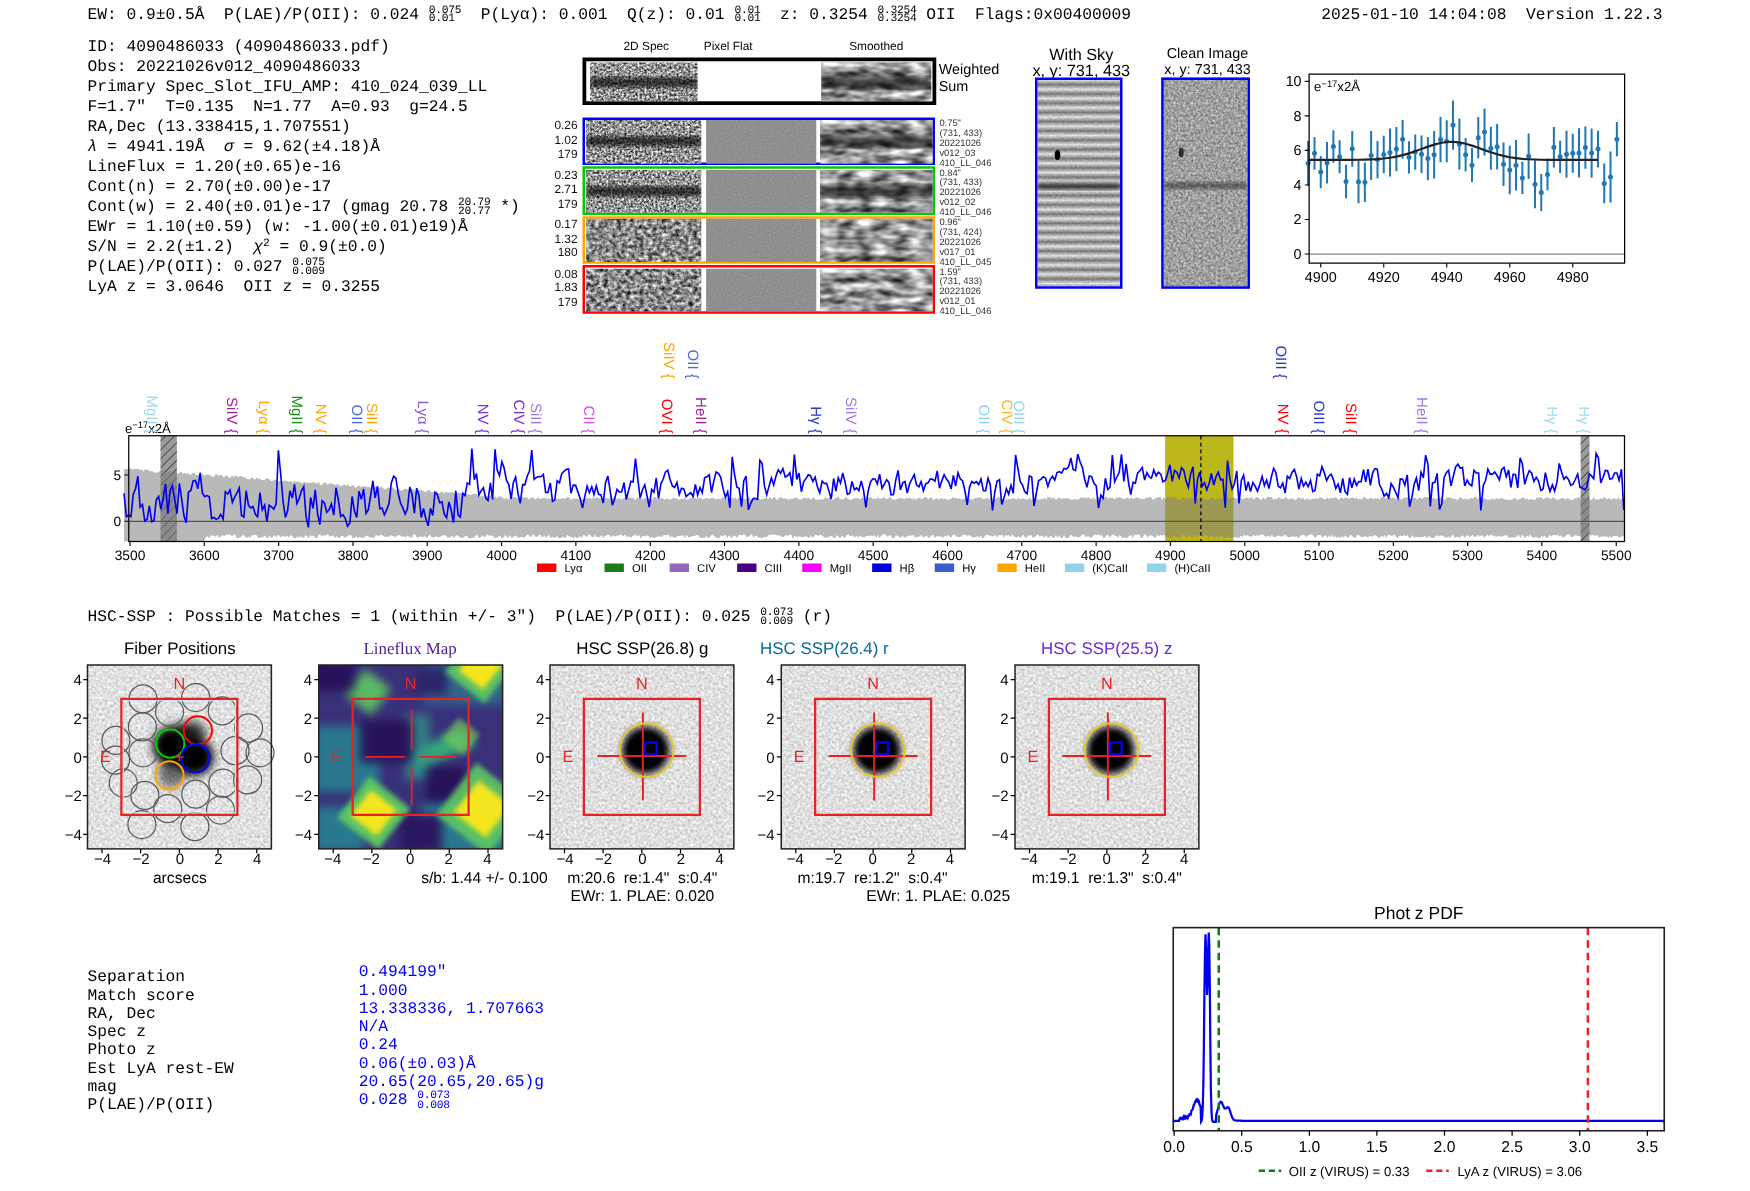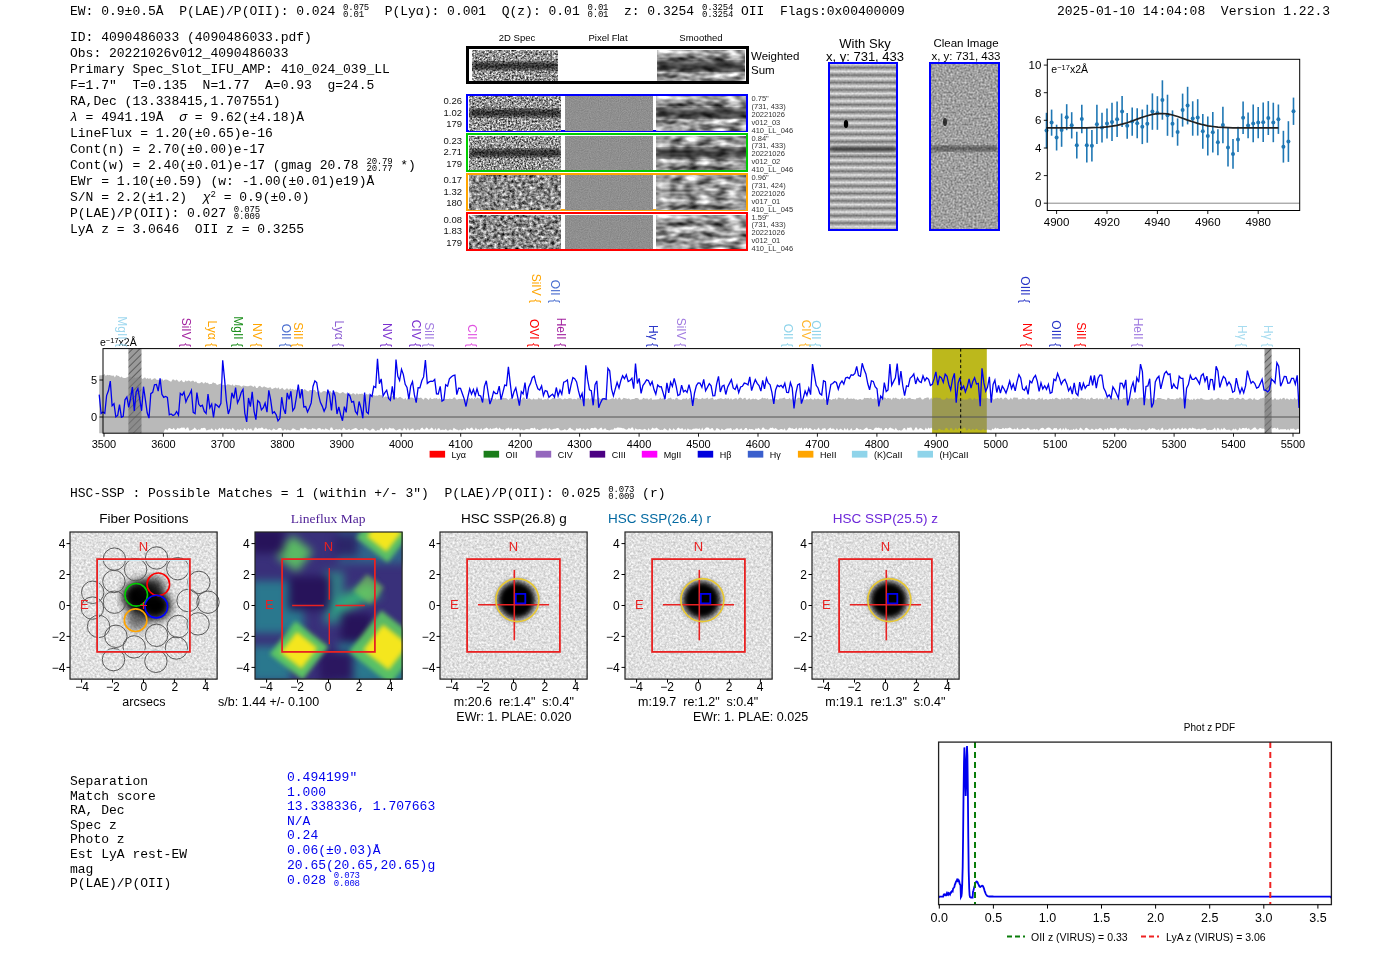--- a/index.html
+++ b/index.html
@@ -56,26 +56,26 @@
 <filter color-interpolation-filters="sRGB" id="blur4">
         <feGaussianBlur stdDeviation="4"></feGaussianBlur>
       </filter>
 </defs>
 </svg>
 <div class="mono" style="position:absolute;left:70px;top:4px;font-size:13px;white-space:pre">EW: 0.9±0.5Å  P(LAE)/P(OII): 0.024 <span class="fr"><span>0.075</span><span>0.01</span></span>  P(Lyα): 0.001  Q(z): 0.01 <span class="fr"><span>0.01</span><span>0.01</span></span>  z: 0.3254 <span class="fr"><span>0.3254</span><span>0.3254</span></span> OII  Flags:0x00400009</div>
 <div class="mono" style="position:absolute;left:1057px;top:4px;font-size:13px;white-space:pre">2025-01-10 14:04:08  Version 1.22.3</div>
 <div class="mono" style="position:absolute;left:70px;top:30px;font-size:13px;line-height:16px;white-space:pre">ID: 4090486033 (4090486033.pdf)<br>Obs: 20221026v012_4090486033<br>Primary Spec_Slot_IFU_AMP: 410_024_039_LL<br>F=1.7"  T=0.135  N=1.77  A=0.93  g=24.5<br>RA,Dec (13.338415,1.707551)<br><i>λ</i> = 4941.19Å  <i>σ</i> = 9.62(±4.18)Å<br>LineFlux = 1.20(±0.65)e-16<br>Cont(n) = 2.70(±0.00)e-17<br>Cont(w) = 2.40(±0.01)e-17 (gmag 20.78 <span class="fr"><span>20.79</span><span>20.77</span></span> *)<br>EWr = 1.10(±0.59) (w: -1.00(±0.01)e19)Å<br>S/N = 2.2(±1.2)  <i>χ</i><sup>2</sup> = 0.9(±0.0)<br>P(LAE)/P(OII): 0.027 <span class="fr"><span>0.075</span><span>0.009</span></span><br>LyA z = 3.0646  OII z = 0.3255</div>
 
 <div class="sans" style="position:absolute;left:472px;top:32px;width:90px;text-align:center;font-size:9.5px">2D Spec</div>
-<div class="sans" style="position:absolute;left:563px;top:32px;width:90px;text-align:center;font-size:9.5px">Pixel Flat</div>
+<div class="sans" style="position:absolute;left:563px;top:32px;width:90px;font-size:9.5px">Pixel Flat</div>
 <div class="sans" style="position:absolute;left:656px;top:32px;width:90px;text-align:center;font-size:9.5px">Smoothed</div>
 <div class="sans" style="position:absolute;left:751px;top:50px;font-size:11.5px;line-height:13.5px">Weighted<br>Sum</div>
 <div class="sans" style="position:absolute;left:815px;top:37px;width:100px;text-align:center;font-size:13px;line-height:13px">With Sky<br>x, y: 731, 433</div>
 <div class="sans" style="position:absolute;left:916px;top:37px;width:100px;text-align:center;font-size:11.5px;line-height:13px">Clean Image<br>x, y: 731, 433</div>
-<div class="sans" style="position:absolute;left:1035px;top:722px;width:200px;text-align:right;font-size:10px">Phot z PDF</div>
+<div class="sans" style="position:absolute;left:1035px;top:722px;width:200px;text-align:center;font-size:14px">Phot z PDF</div>
 
 <div style="position:absolute;left:466px;top:46px;width:277px;height:32px;border:3px solid #000;background:#fff"></div>
 <svg style="position:absolute;left:472px;top:50px" width="86" height="31">
     <rect width="86" height="31" fill="#888"></rect>
     <rect width="86" height="31" filter="url(#nzfine)"></rect>
     <rect x="0" y="12" width="86" height="8" fill="#000" opacity="0.7" filter="url(#blur2)"></rect>
   </svg>
 <svg style="position:absolute;left:657px;top:50px" width="88" height="31">
     <rect width="88" height="31" fill="#888"></rect>
     <rect width="88" height="31" filter="url(#nzsmooth)"></rect>
@@ -633,21 +633,21 @@
 <div style="position:absolute;left:776.9px;top:660.6px;width:30px;text-align:right;font-family:'Liberation Sans',sans-serif;font-size:12px">−4</div>
 <div style="position:absolute;left:839.4px;top:680px;width:30px;text-align:center;font-family:'Liberation Sans',sans-serif;font-size:12px">−2</div>
 <div style="position:absolute;left:776.9px;top:629.6px;width:30px;text-align:right;font-family:'Liberation Sans',sans-serif;font-size:12px">−2</div>
 <div style="position:absolute;left:870.4px;top:680px;width:30px;text-align:center;font-family:'Liberation Sans',sans-serif;font-size:12px">0</div>
 <div style="position:absolute;left:776.9px;top:598.7px;width:30px;text-align:right;font-family:'Liberation Sans',sans-serif;font-size:12px">0</div>
 <div style="position:absolute;left:901.3px;top:680px;width:30px;text-align:center;font-family:'Liberation Sans',sans-serif;font-size:12px">2</div>
 <div style="position:absolute;left:776.9px;top:567.7px;width:30px;text-align:right;font-family:'Liberation Sans',sans-serif;font-size:12px">2</div>
 <div style="position:absolute;left:932.3px;top:680px;width:30px;text-align:center;font-family:'Liberation Sans',sans-serif;font-size:12px">4</div>
 <div style="position:absolute;left:776.9px;top:536.8px;width:30px;text-align:right;font-family:'Liberation Sans',sans-serif;font-size:12px">4</div>
 <div style="position:absolute;left:33.9px;top:695px;width:220px;text-align:center;font-family:'Liberation Sans',sans-serif;font-size:12.5px">arcsecs</div>
-<div style="position:absolute;left:218.1px;top:695px;width:220px;text-align:left;font-family:'Liberation Sans',sans-serif;font-size:12.5px">s/b: 1.44 +/- 0.100</div>
+<div style="position:absolute;left:218.1px;top:695px;width:220px;text-align:right;font-family:'Liberation Sans',sans-serif;font-size:12.5px">s/b: 1.44 +/- 0.100</div>
 <div style="position:absolute;left:403.9px;top:695px;width:220px;text-align:center;font-family:'Liberation Sans',sans-serif;font-size:12.5px">m:20.6&nbsp; re:1.4"&nbsp; s:0.4"</div>
 <div style="position:absolute;left:403.9px;top:709.5px;width:220px;text-align:center;font-family:'Liberation Sans',sans-serif;font-size:12.5px">EWr: 1. PLAE: 0.020</div>
 <div style="position:absolute;left:588.1px;top:695px;width:220px;text-align:center;font-family:'Liberation Sans',sans-serif;font-size:12.5px">m:19.7&nbsp; re:1.2"&nbsp; s:0.4"</div>
 <div style="position:absolute;left:588.1px;top:709.5px;width:220px;text-align:right;font-family:'Liberation Sans',sans-serif;font-size:12.5px">EWr: 1. PLAE: 0.025</div>
 <div style="position:absolute;left:775.4px;top:695px;width:220px;text-align:center;font-family:'Liberation Sans',sans-serif;font-size:12.5px">m:19.1&nbsp; re:1.3"&nbsp; s:0.4"</div>
 <div class="mono" style="position:absolute;left:70px;top:775px;font-size:13px;line-height:14.6px;white-space:pre">Separation<br>Match score<br>RA, Dec<br>Spec z<br>Photo z<br>Est LyA rest-EW<br>mag<br>P(LAE)/P(OII)</div>
 <div class="mono" style="position:absolute;left:287px;top:771px;font-size:13px;line-height:14.6px;white-space:pre;color:#0000ee">0.494199"<br>1.000<br>13.338336, 1.707663<br>N/A<br>0.24<br>0.06(±0.03)Å<br>20.65(20.65,20.65)g<br>0.028 <span class="fr"><span>0.073</span><span>0.008</span></span></div>
 
 <svg style="position:absolute;left:920px;top:715px" width="475" height="235" viewBox="920 715 475 235">
 <path d="M938.6 897.8 L939.3 896.7 L939.7 896.7 L940.2 896.7 L940.6 896.7 L941.0 896.7 L941.5 896.7 L941.9 896.7 L942.3 896.7 L942.8 896.7 L943.2 896.7 L943.6 895.0 L944.1 894.4 L944.5 894.8 L944.9 894.3 L945.4 894.2 L945.8 895.4 L946.2 895.4 L946.7 893.8 L947.1 894.9 L947.5 894.9 L948.0 893.4 L948.4 894.3 L948.8 893.5 L949.3 894.1 L949.7 893.6 L950.1 894.3 L950.5 893.0 L951.0 892.1 L951.4 892.3 L951.8 891.2 L952.3 890.7 L952.7 891.1 L953.1 888.7 L953.6 888.0 L954.0 887.5 L954.4 886.9 L954.9 884.2 L955.3 883.9 L955.7 882.4 L956.2 881.2 L956.6 880.8 L957.0 879.9 L957.5 880.7 L957.9 879.9 L958.3 880.9 L958.8 880.4 L959.2 881.2 L959.6 883.6 L960.1 884.5 L960.5 885.4 L960.9 897.2 L961.4 896.3 L961.8 893.2 L962.2 884.9 L962.7 866.8 L963.1 836.2 L963.5 797.1 L964.0 762.3 L964.4 747.4 L964.8 757.7 L965.3 781.3 L965.7 795.9 L966.1 786.6 L966.6 760.7 L967.0 746.0 L967.4 755.6 L967.9 794.3 L968.3 838.8 L968.7 871.5 L969.2 888.5 L969.6 895.1 L970.0 897.0 L970.5 897.4 L970.9 897.5 L971.3 897.5 L971.7 897.5 L972.2 897.5 L972.6 897.5 L973.0 891.6 L973.5 890.2 L973.9 888.6 L974.3 887.0 L974.8 885.4 L975.2 883.9 L975.6 882.7 L976.1 881.8 L976.5 881.4 L976.9 881.5 L977.4 882.0 L977.8 882.8 L978.2 883.8 L978.7 884.8 L979.1 885.8 L979.5 886.5 L980.0 886.8 L980.4 886.9 L980.8 886.6 L981.3 886.3 L981.7 885.9 L982.1 885.7 L982.6 885.8 L983.0 886.3 L983.4 887.2 L983.9 888.3 L984.3 889.7 L984.7 891.1 L985.2 892.4 L985.6 893.5 L986.0 894.4 L986.5 895.1 L986.9 895.7 L987.3 896.0 L987.8 896.2 L988.2 896.3 L988.6 896.4 L989.1 896.5 L989.5 896.5 L989.9 896.5 L990.4 896.5 L990.8 896.5 L991.2 896.5 L991.6 896.5 L992.1 896.5 L992.5 896.5 L992.9 896.5 L993.4 896.7 L993.8 896.7 L994.2 896.7 L994.7 896.7 L995.1 896.7 L995.5 896.7 L996.0 896.7 L996.4 896.7 L996.8 896.7 L997.3 896.7 L997.7 896.7 L998.1 896.7 L998.6 896.7 L999.0 896.7 L999.4 896.7 L999.9 896.7 L1000.3 896.7 L1000.7 896.7 L1001.2 896.7 L1001.6 896.7 L1002.0 896.7 L1002.5 896.7 L1002.9 896.7 L1003.3 896.7 L1003.8 896.7 L1004.2 896.7 L1004.6 896.7 L1005.1 896.7 L1005.5 896.7 L1005.9 896.7 L1006.4 896.7 L1006.8 896.7 L1007.2 896.7 L1007.7 896.7 L1008.1 896.7 L1008.5 896.7 L1009.0 896.7 L1009.4 896.7 L1009.8 896.7 L1010.3 896.7 L1010.7 896.7 L1011.1 896.7 L1011.6 896.7 L1012.0 896.7 L1012.4 896.7 L1012.8 896.7 L1013.3 896.7 L1013.7 896.7 L1014.1 896.7 L1014.6 896.7 L1015.0 896.7 L1015.4 896.7 L1015.9 896.7 L1016.3 896.7 L1016.7 896.7 L1017.2 896.7 L1017.6 896.7 L1018.0 896.7 L1018.5 896.7 L1018.9 896.7 L1019.3 896.7 L1019.8 896.7 L1020.2 896.7 L1020.6 896.7 L1021.1 896.7 L1021.5 896.7 L1021.9 896.7 L1022.4 896.7 L1022.8 896.7 L1023.2 896.7 L1023.7 896.7 L1024.1 896.7 L1024.5 896.7 L1025.0 896.7 L1025.4 896.7 L1025.8 896.7 L1026.3 896.7 L1026.7 896.7 L1027.1 896.7 L1027.6 896.7 L1028.0 896.7 L1028.4 896.7 L1028.9 896.7 L1029.3 896.7 L1029.7 896.7 L1030.2 896.7 L1030.6 896.7 L1031.0 896.7 L1031.5 896.7 L1031.9 896.7 L1032.3 896.7 L1032.8 896.7 L1033.2 896.7 L1033.6 896.7 L1034.0 896.7 L1034.5 896.7 L1034.9 896.7 L1035.3 896.7 L1035.8 896.7 L1036.2 896.7 L1036.6 896.7 L1037.1 896.7 L1037.5 896.7 L1037.9 896.7 L1038.4 896.7 L1038.8 896.7 L1039.2 896.7 L1039.7 896.7 L1040.1 896.7 L1040.5 896.7 L1041.0 896.7 L1041.4 896.7 L1041.8 896.7 L1042.3 896.7 L1042.7 896.7 L1043.1 896.7 L1043.6 896.7 L1044.0 896.7 L1044.4 896.7 L1044.9 896.7 L1045.3 896.7 L1045.7 896.7 L1046.2 896.7 L1046.6 896.7 L1047.0 896.7 L1047.5 896.7 L1047.9 896.7 L1048.3 896.7 L1048.8 896.7 L1049.2 896.7 L1049.6 896.7 L1050.1 896.7 L1050.5 896.7 L1050.9 896.7 L1051.4 896.7 L1051.8 896.7 L1052.2 896.7 L1052.7 896.7 L1053.1 896.7 L1053.5 896.7 L1053.9 896.7 L1054.4 896.7 L1054.8 896.7 L1055.2 896.7 L1055.7 896.7 L1056.1 896.7 L1056.5 896.7 L1057.0 896.7 L1057.4 896.7 L1057.8 896.7 L1058.3 896.7 L1058.7 896.7 L1059.1 896.7 L1059.6 896.7 L1060.0 896.7 L1060.4 896.7 L1060.9 896.7 L1061.3 896.7 L1061.7 896.7 L1062.2 896.7 L1062.6 896.7 L1063.0 896.7 L1063.5 896.7 L1063.9 896.7 L1064.3 896.7 L1064.8 896.7 L1065.2 896.7 L1065.6 896.7 L1066.1 896.7 L1066.5 896.7 L1066.9 896.7 L1067.4 896.7 L1067.8 896.7 L1068.2 896.7 L1068.7 896.7 L1069.1 896.7 L1069.5 896.7 L1070.0 896.7 L1070.4 896.7 L1070.8 896.7 L1071.3 896.7 L1071.7 896.7 L1072.1 896.7 L1072.6 896.7 L1073.0 896.7 L1073.4 896.7 L1073.9 896.7 L1074.3 896.7 L1074.7 896.7 L1075.1 896.7 L1075.6 896.7 L1076.0 896.7 L1076.4 896.7 L1076.9 896.7 L1077.3 896.7 L1077.7 896.7 L1078.2 896.7 L1078.6 896.7 L1079.0 896.7 L1079.5 896.7 L1079.9 896.7 L1080.3 896.7 L1080.8 896.7 L1081.2 896.7 L1081.6 896.7 L1082.1 896.7 L1082.5 896.7 L1082.9 896.7 L1083.4 896.7 L1083.8 896.7 L1084.2 896.7 L1084.7 896.7 L1085.1 896.7 L1085.5 896.7 L1086.0 896.7 L1086.4 896.7 L1086.8 896.7 L1087.3 896.7 L1087.7 896.7 L1088.1 896.7 L1088.6 896.7 L1089.0 896.7 L1089.4 896.7 L1089.9 896.7 L1090.3 896.7 L1090.7 896.7 L1091.2 896.7 L1091.6 896.7 L1092.0 896.7 L1092.5 896.7 L1092.9 896.7 L1093.3 896.7 L1093.8 896.7 L1094.2 896.7 L1094.6 896.7 L1095.1 896.7 L1095.5 896.7 L1095.9 896.7 L1096.3 896.7 L1096.8 896.7 L1097.2 896.7 L1097.6 896.7 L1098.1 896.7 L1098.5 896.7 L1098.9 896.7 L1099.4 896.7 L1099.8 896.7 L1100.2 896.7 L1100.7 896.7 L1101.1 896.7 L1101.5 896.7 L1102.0 896.7 L1102.4 896.7 L1102.8 896.7 L1103.3 896.7 L1103.7 896.7 L1104.1 896.7 L1104.6 896.7 L1105.0 896.7 L1105.4 896.7 L1105.9 896.7 L1106.3 896.7 L1106.7 896.7 L1107.2 896.7 L1107.6 896.7 L1108.0 896.7 L1108.5 896.7 L1108.9 896.7 L1109.3 896.7 L1109.8 896.7 L1110.2 896.7 L1110.6 896.7 L1111.1 896.7 L1111.5 896.7 L1111.9 896.7 L1112.4 896.7 L1112.8 896.7 L1113.2 896.7 L1113.7 896.7 L1114.1 896.7 L1114.5 896.7 L1115.0 896.7 L1115.4 896.7 L1115.8 896.7 L1116.2 896.7 L1116.7 896.7 L1117.1 896.7 L1117.5 896.7 L1118.0 896.7 L1118.4 896.7 L1118.8 896.7 L1119.3 896.7 L1119.7 896.7 L1120.1 896.7 L1120.6 896.7 L1121.0 896.7 L1121.4 896.7 L1121.9 896.7 L1122.3 896.7 L1122.7 896.7 L1123.2 896.7 L1123.6 896.7 L1124.0 896.7 L1124.5 896.7 L1124.9 896.7 L1125.3 896.7 L1125.8 896.7 L1126.2 896.7 L1126.6 896.7 L1127.1 896.7 L1127.5 896.7 L1127.9 896.7 L1128.4 896.7 L1128.8 896.7 L1129.2 896.7 L1129.7 896.7 L1130.1 896.7 L1130.5 896.7 L1131.0 896.7 L1131.4 896.7 L1131.8 896.7 L1132.3 896.7 L1132.7 896.7 L1133.1 896.7 L1133.6 896.7 L1134.0 896.7 L1134.4 896.7 L1134.9 896.7 L1135.3 896.7 L1135.7 896.7 L1136.2 896.7 L1136.6 896.7 L1137.0 896.7 L1137.4 896.7 L1137.9 896.7 L1138.3 896.7 L1138.7 896.7 L1139.2 896.7 L1139.6 896.7 L1140.0 896.7 L1140.5 896.7 L1140.9 896.7 L1141.3 896.7 L1141.8 896.7 L1142.2 896.7 L1142.6 896.7 L1143.1 896.7 L1143.5 896.7 L1143.9 896.7 L1144.4 896.7 L1144.8 896.7 L1145.2 896.7 L1145.7 896.7 L1146.1 896.7 L1146.5 896.7 L1147.0 896.7 L1147.4 896.7 L1147.8 896.7 L1148.3 896.7 L1148.7 896.7 L1149.1 896.7 L1149.6 896.7 L1150.0 896.7 L1150.4 896.7 L1150.9 896.7 L1151.3 896.7 L1151.7 896.7 L1152.2 896.7 L1152.6 896.7 L1153.0 896.7 L1153.5 896.7 L1153.9 896.7 L1154.3 896.7 L1154.8 896.7 L1155.2 896.7 L1155.6 896.7 L1156.1 896.7 L1156.5 896.7 L1156.9 896.7 L1157.4 896.7 L1157.8 896.7 L1158.2 896.7 L1158.6 896.7 L1159.1 896.7 L1159.5 896.7 L1159.9 896.7 L1160.4 896.7 L1160.8 896.7 L1161.2 896.7 L1161.7 896.7 L1162.1 896.7 L1162.5 896.7 L1163.0 896.7 L1163.4 896.7 L1163.8 896.7 L1164.3 896.7 L1164.7 896.7 L1165.1 896.7 L1165.6 896.7 L1166.0 896.7 L1166.4 896.7 L1166.9 896.7 L1167.3 896.7 L1167.7 896.7 L1168.2 896.7 L1168.6 896.7 L1169.0 896.7 L1169.5 896.7 L1169.9 896.7 L1170.3 896.7 L1170.8 896.7 L1171.2 896.7 L1171.6 896.7 L1172.1 896.7 L1172.5 896.7 L1172.9 896.7 L1173.4 896.7 L1173.8 896.7 L1174.2 896.7 L1174.7 896.7 L1175.1 896.7 L1175.5 896.7 L1176.0 896.7 L1176.4 896.7 L1176.8 896.7 L1177.3 896.7 L1177.7 896.7 L1178.1 896.7 L1178.5 896.7 L1179.0 896.7 L1179.4 896.7 L1179.8 896.7 L1180.3 896.7 L1180.7 896.7 L1181.1 896.7 L1181.6 896.7 L1182.0 896.7 L1182.4 896.7 L1182.9 896.7 L1183.3 896.7 L1183.7 896.7 L1184.2 896.7 L1184.6 896.7 L1185.0 896.7 L1185.5 896.7 L1185.9 896.7 L1186.3 896.7 L1186.8 896.7 L1187.2 896.7 L1187.6 896.7 L1188.1 896.7 L1188.5 896.7 L1188.9 896.7 L1189.4 896.7 L1189.8 896.7 L1190.2 896.7 L1190.7 896.7 L1191.1 896.7 L1191.5 896.7 L1192.0 896.7 L1192.4 896.7 L1192.8 896.7 L1193.3 896.7 L1193.7 896.7 L1194.1 896.7 L1194.6 896.7 L1195.0 896.7 L1195.4 896.7 L1195.9 896.7 L1196.3 896.7 L1196.7 896.7 L1197.2 896.7 L1197.6 896.7 L1198.0 896.7 L1198.5 896.7 L1198.9 896.7 L1199.3 896.7 L1199.7 896.7 L1200.2 896.7 L1200.6 896.7 L1201.0 896.7 L1201.5 896.7 L1201.9 896.7 L1202.3 896.7 L1202.8 896.7 L1203.2 896.7 L1203.6 896.7 L1204.1 896.7 L1204.5 896.7 L1204.9 896.7 L1205.4 896.7 L1205.8 896.7 L1206.2 896.7 L1206.7 896.7 L1207.1 896.7 L1207.5 896.7 L1208.0 896.7 L1208.4 896.7 L1208.8 896.7 L1209.3 896.7 L1209.7 896.7 L1210.1 896.7 L1210.6 896.7 L1211.0 896.7 L1211.4 896.7 L1211.9 896.7 L1212.3 896.7 L1212.7 896.7 L1213.2 896.7 L1213.6 896.7 L1214.0 896.7 L1214.5 896.7 L1214.9 896.7 L1215.3 896.7 L1215.8 896.7 L1216.2 896.7 L1216.6 896.7 L1217.1 896.7 L1217.5 896.7 L1217.9 896.7 L1218.4 896.7 L1218.8 896.7 L1219.2 896.7 L1219.7 896.7 L1220.1 896.7 L1220.5 896.7 L1220.9 896.7 L1221.4 896.7 L1221.8 896.7 L1222.2 896.7 L1222.7 896.7 L1223.1 896.7 L1223.5 896.7 L1224.0 896.7 L1224.4 896.7 L1224.8 896.7 L1225.3 896.7 L1225.7 896.7 L1226.1 896.7 L1226.6 896.7 L1227.0 896.7 L1227.4 896.7 L1227.9 896.7 L1228.3 896.7 L1228.7 896.7 L1229.2 896.7 L1229.6 896.7 L1230.0 896.7 L1230.5 896.7 L1230.9 896.7 L1231.3 896.7 L1231.8 896.7 L1232.2 896.7 L1232.6 896.7 L1233.1 896.7 L1233.5 896.7 L1233.9 896.7 L1234.4 896.7 L1234.8 896.7 L1235.2 896.7 L1235.7 896.7 L1236.1 896.7 L1236.5 896.7 L1237.0 896.7 L1237.4 896.7 L1237.8 896.7 L1238.3 896.7 L1238.7 896.7 L1239.1 896.7 L1239.6 896.7 L1240.0 896.7 L1240.4 896.7 L1240.9 896.7 L1241.3 896.7 L1241.7 896.7 L1242.1 896.7 L1242.6 896.7 L1243.0 896.7 L1243.4 896.7 L1243.9 896.7 L1244.3 896.7 L1244.7 896.7 L1245.2 896.7 L1245.6 896.7 L1246.0 896.7 L1246.5 896.7 L1246.9 896.7 L1247.3 896.7 L1247.8 896.7 L1248.2 896.7 L1248.6 896.7 L1249.1 896.7 L1249.5 896.7 L1249.9 896.7 L1250.4 896.7 L1250.8 896.7 L1251.2 896.7 L1251.7 896.7 L1252.1 896.7 L1252.5 896.7 L1253.0 896.7 L1253.4 896.7 L1253.8 896.7 L1254.3 896.7 L1254.7 896.7 L1255.1 896.7 L1255.6 896.7 L1256.0 896.7 L1256.4 896.7 L1256.9 896.7 L1257.3 896.7 L1257.7 896.7 L1258.2 896.7 L1258.6 896.7 L1259.0 896.7 L1259.5 896.7 L1259.9 896.7 L1260.3 896.7 L1260.8 896.7 L1261.2 896.7 L1261.6 896.7 L1262.0 896.7 L1262.5 896.7 L1262.9 896.7 L1263.3 896.7 L1263.8 896.7 L1264.2 896.7 L1264.6 896.7 L1265.1 896.7 L1265.5 896.7 L1265.9 896.7 L1266.4 896.7 L1266.8 896.7 L1267.2 896.7 L1267.7 896.7 L1268.1 896.7 L1268.5 896.7 L1269.0 896.7 L1269.4 896.7 L1269.8 896.7 L1270.3 896.7 L1270.7 896.7 L1271.1 896.7 L1271.6 896.7 L1272.0 896.7 L1272.4 896.7 L1272.9 896.7 L1273.3 896.7 L1273.7 896.7 L1274.2 896.7 L1274.6 896.7 L1275.0 896.7 L1275.5 896.7 L1275.9 896.7 L1276.3 896.7 L1276.8 896.7 L1277.2 896.7 L1277.6 896.7 L1278.1 896.7 L1278.5 896.7 L1278.9 896.7 L1279.4 896.7 L1279.8 896.7 L1280.2 896.7 L1280.7 896.7 L1281.1 896.7 L1281.5 896.7 L1282.0 896.7 L1282.4 896.7 L1282.8 896.7 L1283.2 896.7 L1283.7 896.7 L1284.1 896.7 L1284.5 896.7 L1285.0 896.7 L1285.4 896.7 L1285.8 896.7 L1286.3 896.7 L1286.7 896.7 L1287.1 896.7 L1287.6 896.7 L1288.0 896.7 L1288.4 896.7 L1288.9 896.7 L1289.3 896.7 L1289.7 896.7 L1290.2 896.7 L1290.6 896.7 L1291.0 896.7 L1291.5 896.7 L1291.9 896.7 L1292.3 896.7 L1292.8 896.7 L1293.2 896.7 L1293.6 896.7 L1294.1 896.7 L1294.5 896.7 L1294.9 896.7 L1295.4 896.7 L1295.8 896.7 L1296.2 896.7 L1296.7 896.7 L1297.1 896.7 L1297.5 896.7 L1298.0 896.7 L1298.4 896.7 L1298.8 896.7 L1299.3 896.7 L1299.7 896.7 L1300.1 896.7 L1300.6 896.7 L1301.0 896.7 L1301.4 896.7 L1301.9 896.7 L1302.3 896.7 L1302.7 896.7 L1303.2 896.7 L1303.6 896.7 L1304.0 896.7 L1304.4 896.7 L1304.9 896.7 L1305.3 896.7 L1305.7 896.7 L1306.2 896.7 L1306.6 896.7 L1307.0 896.7 L1307.5 896.7 L1307.9 896.7 L1308.3 896.7 L1308.8 896.7 L1309.2 896.7 L1309.6 896.7 L1310.1 896.7 L1310.5 896.7 L1310.9 896.7 L1311.4 896.7 L1311.8 896.7 L1312.2 896.7 L1312.7 896.7 L1313.1 896.7 L1313.5 896.7 L1314.0 896.7 L1314.4 896.7 L1314.8 896.7 L1315.3 896.7 L1315.7 896.7 L1316.1 896.7 L1316.6 896.7 L1317.0 896.7 L1317.4 896.7 L1317.9 896.7 L1318.3 896.7 L1318.7 896.7 L1319.2 896.7 L1319.6 896.7 L1320.0 896.7 L1320.5 896.7 L1320.9 896.7 L1321.3 896.7 L1321.8 896.7 L1322.2 896.7 L1322.6 896.7 L1323.1 896.7 L1323.5 896.7 L1323.9 896.7 L1324.3 896.7 L1324.8 896.7 L1325.2 896.7 L1325.6 896.7 L1326.1 896.7 L1326.5 896.7 L1326.9 896.7 L1327.4 896.7 L1327.8 896.7 L1328.2 896.7 L1328.7 896.7 L1329.1 896.7 L1329.5 896.7 L1330.0 896.7 L1330.4 896.7 L1331.4 897.8" fill="none" stroke="#0000ee" stroke-width="1.8"></path>

